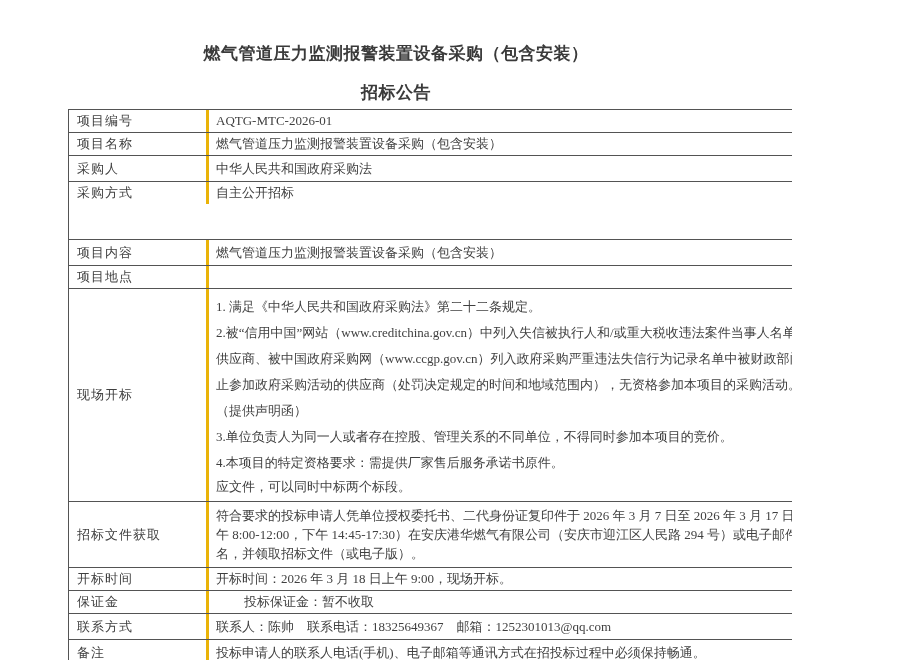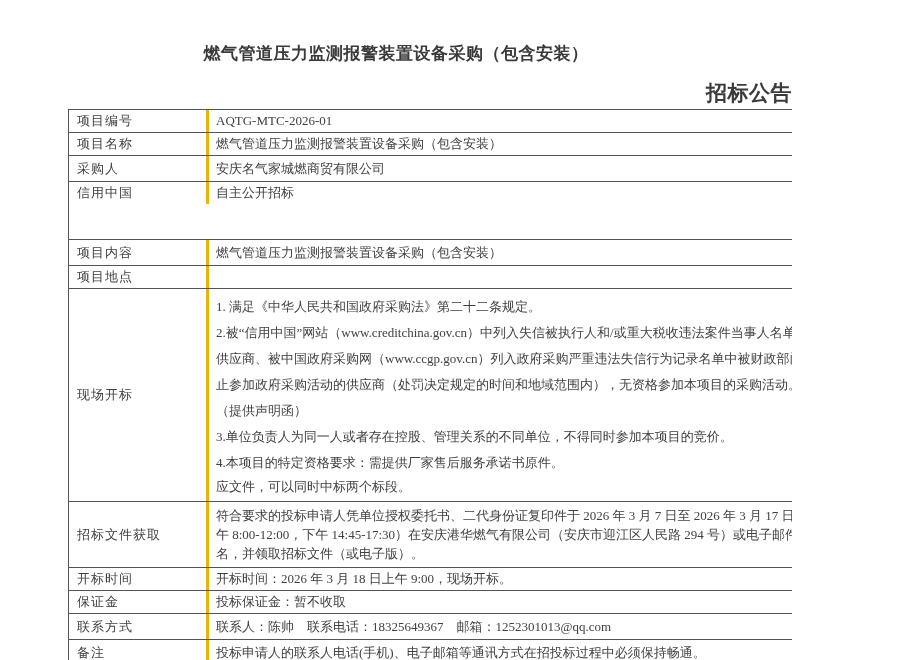--- a/index.html
+++ b/index.html
@@ -18,22 +18,22 @@
     text-align: center;
     font-size: 17px;
     font-weight: bold;
     letter-spacing: 0.5px;
     line-height: 20px;
     color: #3a3a3a;
   }
   .doc-subtitle {
     margin: 0;
     padding-top: 19px;
-    text-align: right;
-    font-size: 21px;
+    text-align: center;
+    font-size: 17px;
     font-weight: bold;
     letter-spacing: 0.5px;
     line-height: 20px;
     color: #3a3a3a;
   }
   .bid-table {
     margin-top: 6px;
     margin-left: 68px;
     width: 762px;
     border: 1px solid #545454;
@@ -59,21 +59,21 @@
   }
   
   .t-row:nth-child(1)  { min-height: 22px; }
   .t-row:nth-child(2)  { min-height: 22px; }
   .t-row:nth-child(3)  { min-height: 25px; }
   .t-row:nth-child(4)  { min-height: 20px; }
   .t-row:nth-child(5)  { min-height: 25px; margin-top: 35px; }
   .t-row:nth-child(6)  { min-height: 20px; }
   .t-row:nth-child(8)  { min-height: 55px; }
   .t-row:nth-child(9)  { min-height: 22px; }
-  .t-row:nth-child(10) { min-height: 22px; }
+  .t-row:nth-child(10) { min-height: 22px; gap: 28px; }
   .t-row:nth-child(11) { min-height: 25px; }
   .t-row:nth-child(12) { min-height: 26px; }
   
   .t-value-multi {
     display: block;
     padding: 5px 10px 4px 7px;
   }
   .qual-p {
     margin: 0;
     font-size: 13px;
@@ -103,25 +103,25 @@
       <div class="t-value">AQTG-MTC-2026-01</div>
     </div>
 
     <div class="t-row">
       <div class="t-label">项目名称</div>
       <div class="t-value">燃气管道压力监测报警装置设备采购（包含安装）</div>
     </div>
 
     <div class="t-row">
       <div class="t-label">采购人</div>
-      <div class="t-value">安庆名气家城燃商贸有限公司</div>
+      <div class="t-value">中华人民共和国政府采购法</div>
     </div>
 
     <div class="t-row">
-      <div class="t-label">信用中国</div>
+      <div class="t-label">采购方式</div>
       <div class="t-value">自主公开招标</div>
     </div>
 
     <div class="t-row">
       <div class="t-label">项目内容</div>
       <div class="t-value">燃气管道压力监测报警装置设备采购（包含安装）</div>
     </div>
 
     <div class="t-row">
       <div class="t-label">项目地点</div>

